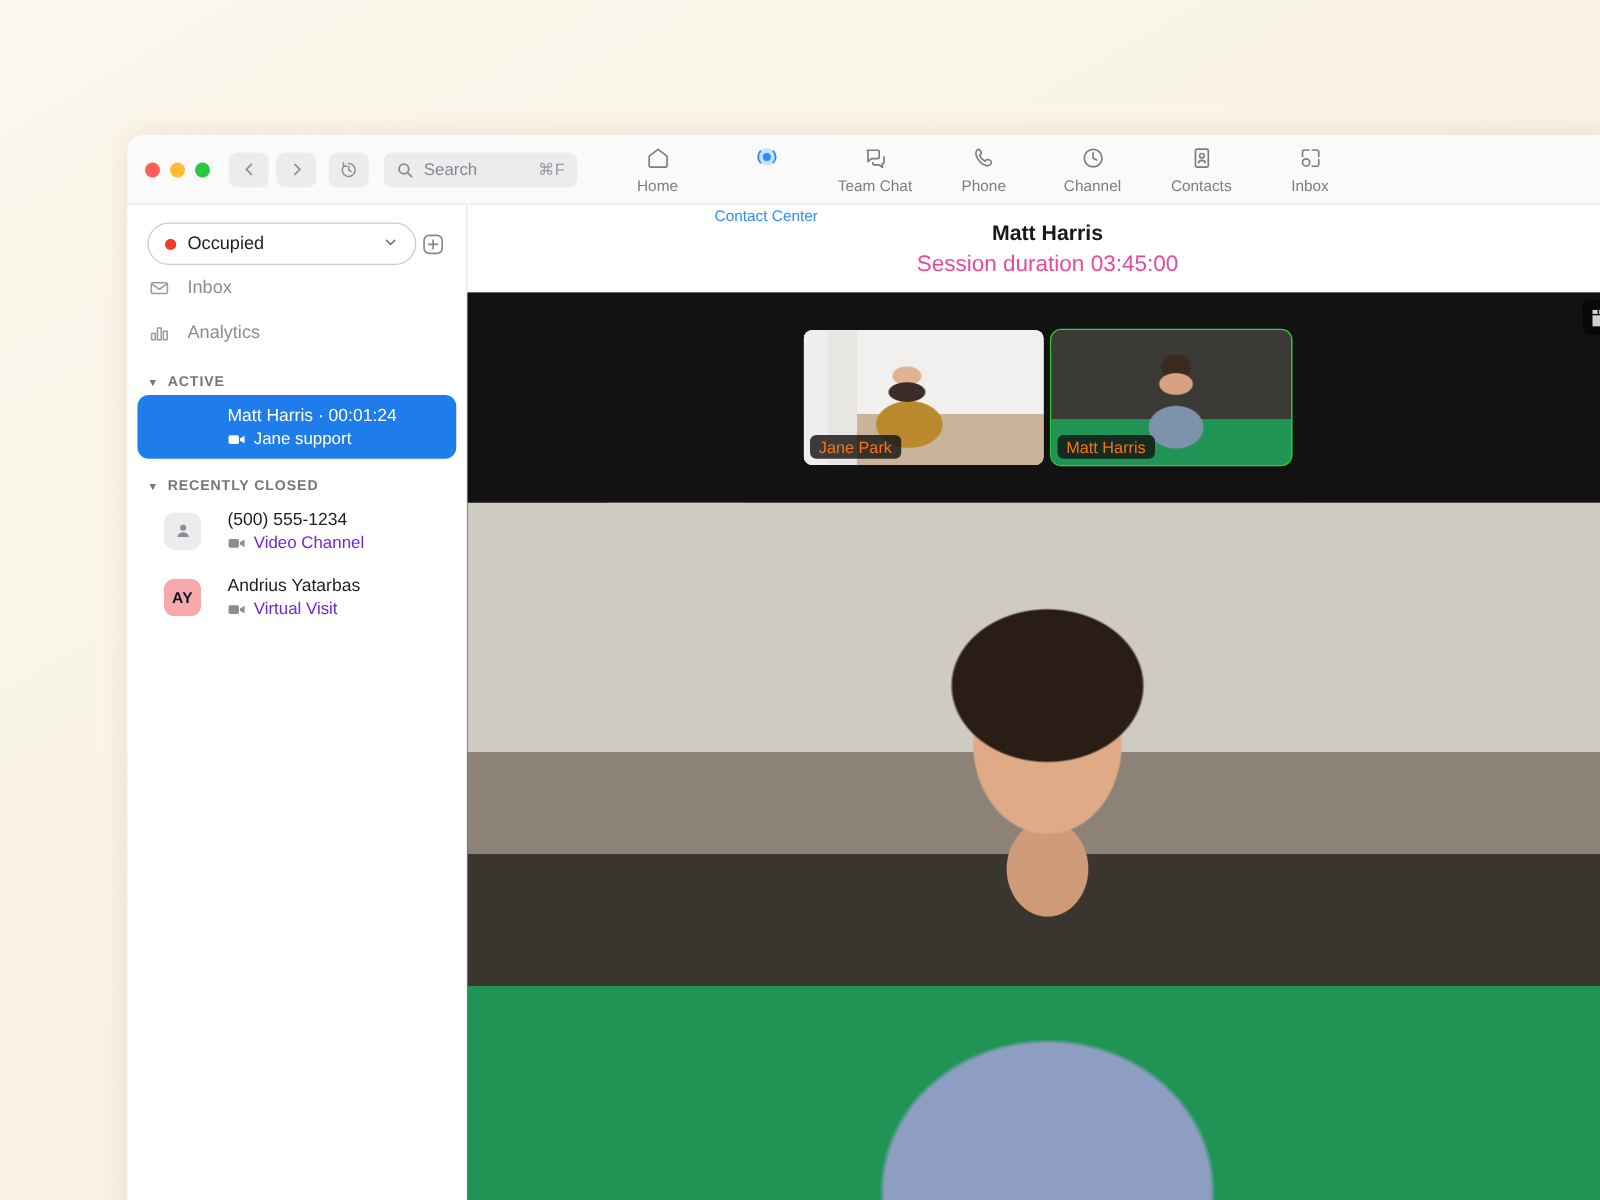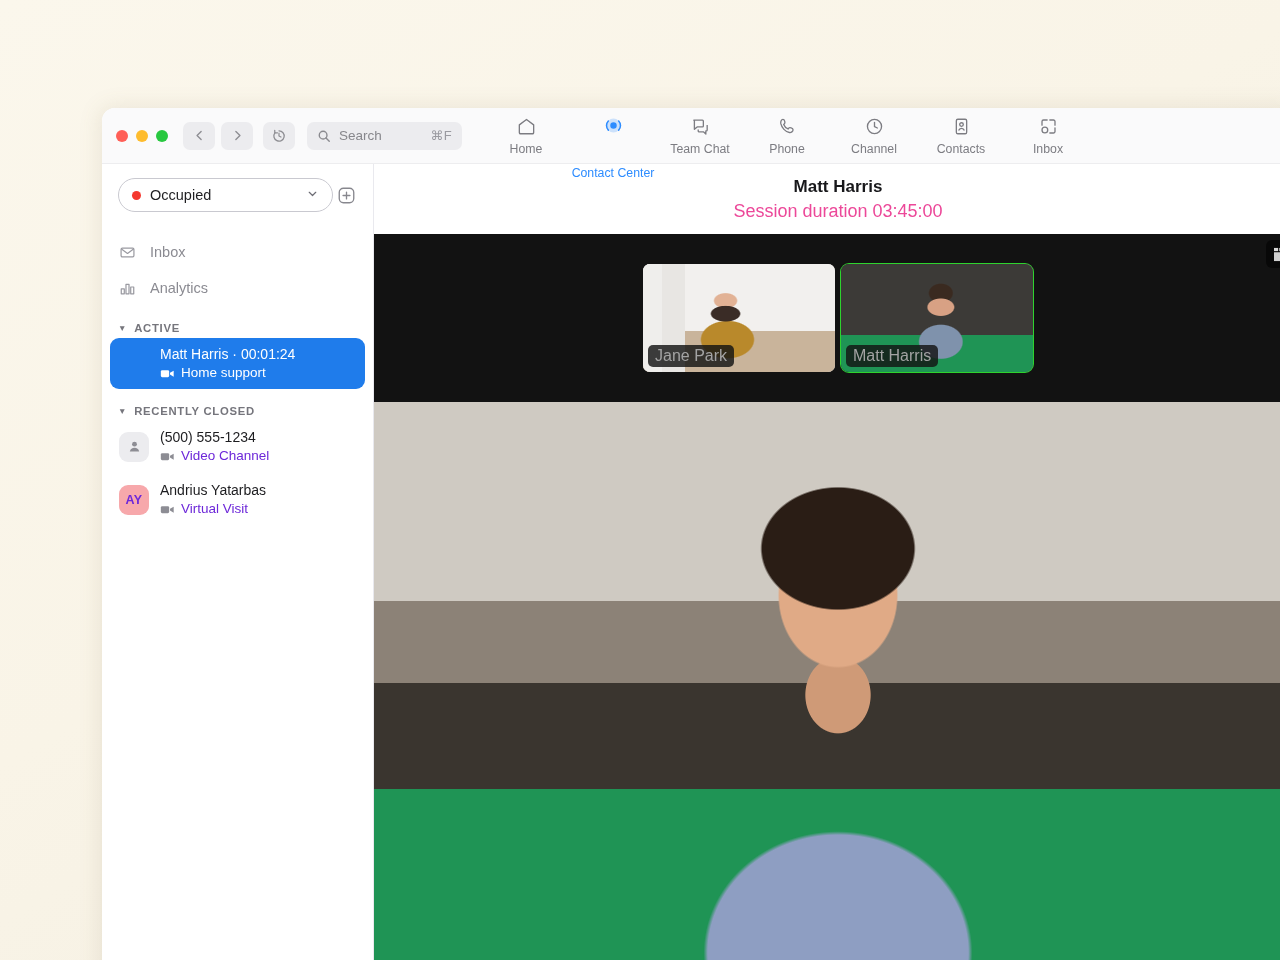--- a/index.html
+++ b/index.html
@@ -80,21 +80,21 @@
   .body { flex: 1; display: flex; min-height: 0; }
 
   
   .sidebar {
     width: 272px; min-width: 272px;
     background: #ffffff;
     border-right: 1px solid #e9e9ee;
     padding: 14px 0 0 0;
     position: relative;
   }
-  .status-row { display: flex; align-items: center; gap: 2px; padding: 0 16px; margin-bottom: 22px; }
+  .status-row { display: flex; align-items: center; gap: 2px; padding: 0 16px; }
   .status-select {
     flex: 1; height: 34px;
     border: 1px solid #c9c9d0; border-radius: 18px;
     display: flex; align-items: center; padding: 0 13px; gap: 9px;
     font-size: 14.5px; color: #1f1f22;
   }
   .status-dot { width: 9px; height: 9px; border-radius: 50%; background: #f5392f; }
   .status-label { flex: 1; }
   .chev { color: #6d6d75; }
   .add-btn {
@@ -114,22 +114,22 @@
   .section {
     display: flex; align-items: center; gap: 7px;
     padding: 0 16px; margin-top: 16px; margin-bottom: 4px;
     font-size: 11.3px; font-weight: bold; letter-spacing: .72px;
     color: #75757c;
   }
   .section .tri { font-size: 8.5px; color: #75757c; line-height: 1; }
 
   .conv-list { padding: 0 8px; }
   .conv {
-    display: flex; align-items: center; gap: 11px;
-    padding: 7px 9px; border-radius: 9px; margin-bottom: 2px;
+    display: flex; align-items: center; gap: 21px;
+    padding: 7px 21px; border-radius: 9px; margin-bottom: 2px;
   }
   .conv.selected { background: #1f7ceb; }
   .conv .av { width: 30px; height: 30px; border-radius: 50%; overflow: hidden; flex: none; }
   .conv .av.sq { border-radius: 9px; }
   .conv .meta { min-width: 0; }
   .conv .title { font-size: 14px; color: #1d1d20; line-height: 1.35; white-space: nowrap; }
   .conv .sub {
     font-size: 13.5px; color: #6d28d9; line-height: 1.35;
     display: flex; align-items: center; gap: 6px; white-space: nowrap;
   }
@@ -141,21 +141,21 @@
     width: 100%; height: 100%;
     background:
       radial-gradient(circle at 50% 34%, #c59c7e 0 18%, transparent 19%),
       radial-gradient(ellipse at 50% 92%, #4b6a8e 0 45%, transparent 46%),
       linear-gradient(165deg, #8e9e88 0%, #55634f 48%, #3c4a3a 100%);
   }
   .avatar-sq-gray { width: 100%; height: 100%; background: #ececef; display: flex; align-items: center; justify-content: center; color: #8d8d94; }
   .avatar-sq-pink {
     width: 100%; height: 100%; background: #f7a8ab;
     display: flex; align-items: center; justify-content: center;
-    color: #6d28d9; font-size: 12.5px; font-weight: bold; letter-spacing: .3px;
+    color: #0f172a; font-size: 12.5px; font-weight: bold; letter-spacing: .3px;
   }
 
   
   .main { flex: 1; display: flex; flex-direction: column; min-width: 0; background: #fff; }
   .main-head {
     height: 70px; min-height: 70px;
     display: flex; flex-direction: column; align-items: center; justify-content: center;
     gap: 4px; background: #fff;
   }
   .main-title { font-size: 17px; font-weight: bold; color: #18181b; }
@@ -169,22 +169,22 @@
     position: relative;
   }
   .thumb {
     width: 192px; height: 108px; border-radius: 7px;
     position: relative; overflow: hidden;
     background: #2a2a2a;
   }
   .thumb.active { outline: 3px solid #2ed32e; outline-offset: -2px; border-radius: 8px; }
   .thumb .nametag {
     position: absolute; left: 5px; bottom: 5px;
-    background: rgba(20,20,20,.82); color: #a3a3a3;
-    font-size: 16px; padding: 2px 7px; border-radius: 5px;
+    background: rgba(20,20,20,.82); color: #f97316;
+    font-size: 13px; padding: 2px 7px; border-radius: 5px;
     max-width: 92%; white-space: nowrap; overflow: hidden;
   }
 
   
   .scene-jane {
     position: absolute; inset: 0;
     background:
       linear-gradient(90deg, #efeeec 0 10%, #e8e6e3 10% 22%, transparent 22%),
       radial-gradient(ellipse at 43% 46%, #3a2c26 0 9%, transparent 10%),
       radial-gradient(ellipse at 43% 34%, #e2b295 0 7%, transparent 8%),
@@ -410,21 +410,21 @@
           <span class="av"><span class="avatar-photo"></span></span>
           <span class="meta">
             <span class="title" style="display:block">Matt Harris · 00:01:24</span>
             <span class="sub">
               <span class="vico">
                 <svg width="15" height="15" viewBox="0 0 18 14" fill="currentColor">
                     <rect x="1" y="3" width="10" height="8.4" rx="1.6"></rect>
                     <path d="M12 6.2 L16.4 3.6 V10.8 L12 8.2 Z"></path>
                   </svg>
               </span>
-              <span>Home support</span>
+              <span>Jane support</span>
             </span>
           </span>
         </div>
       </div>
 
       <div class="section">
         <span class="tri">▼</span>
         <span>RECENTLY CLOSED</span>
       </div>
       <div class="conv-list">

